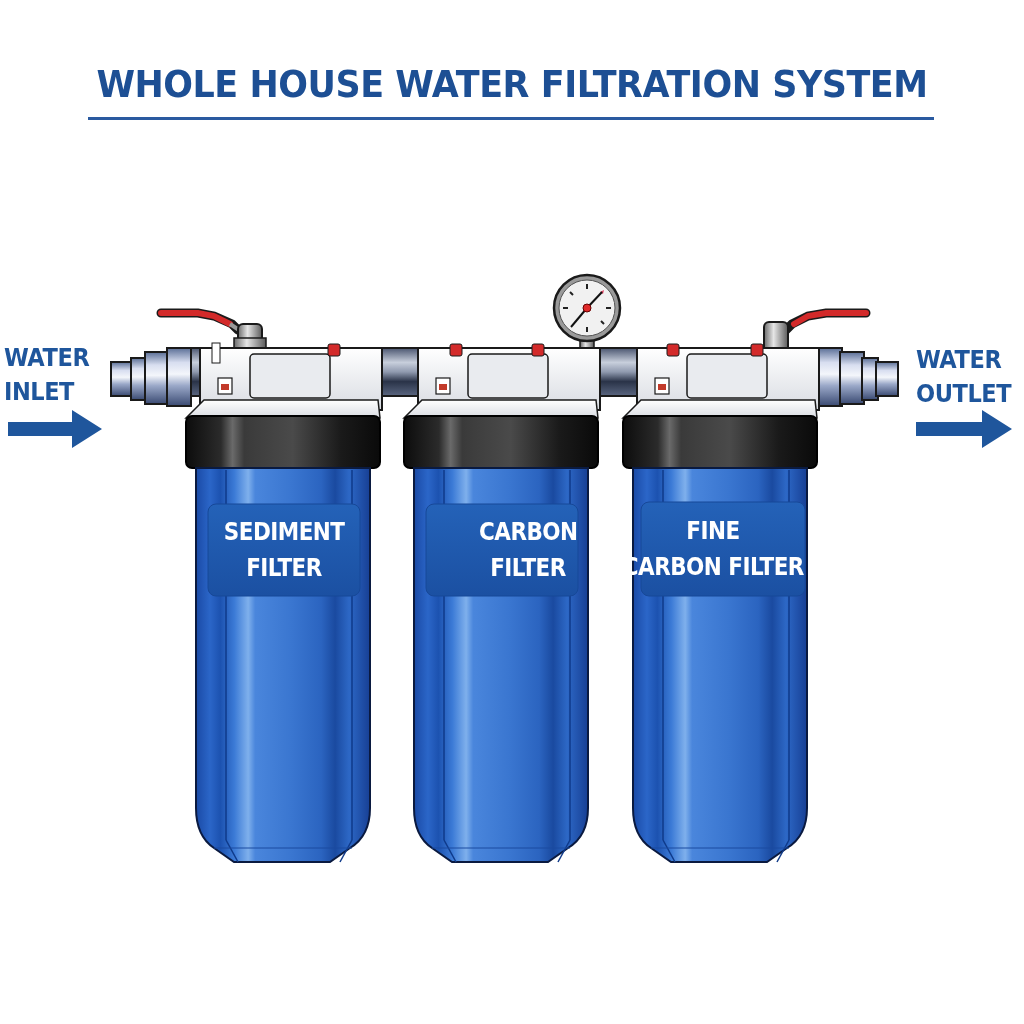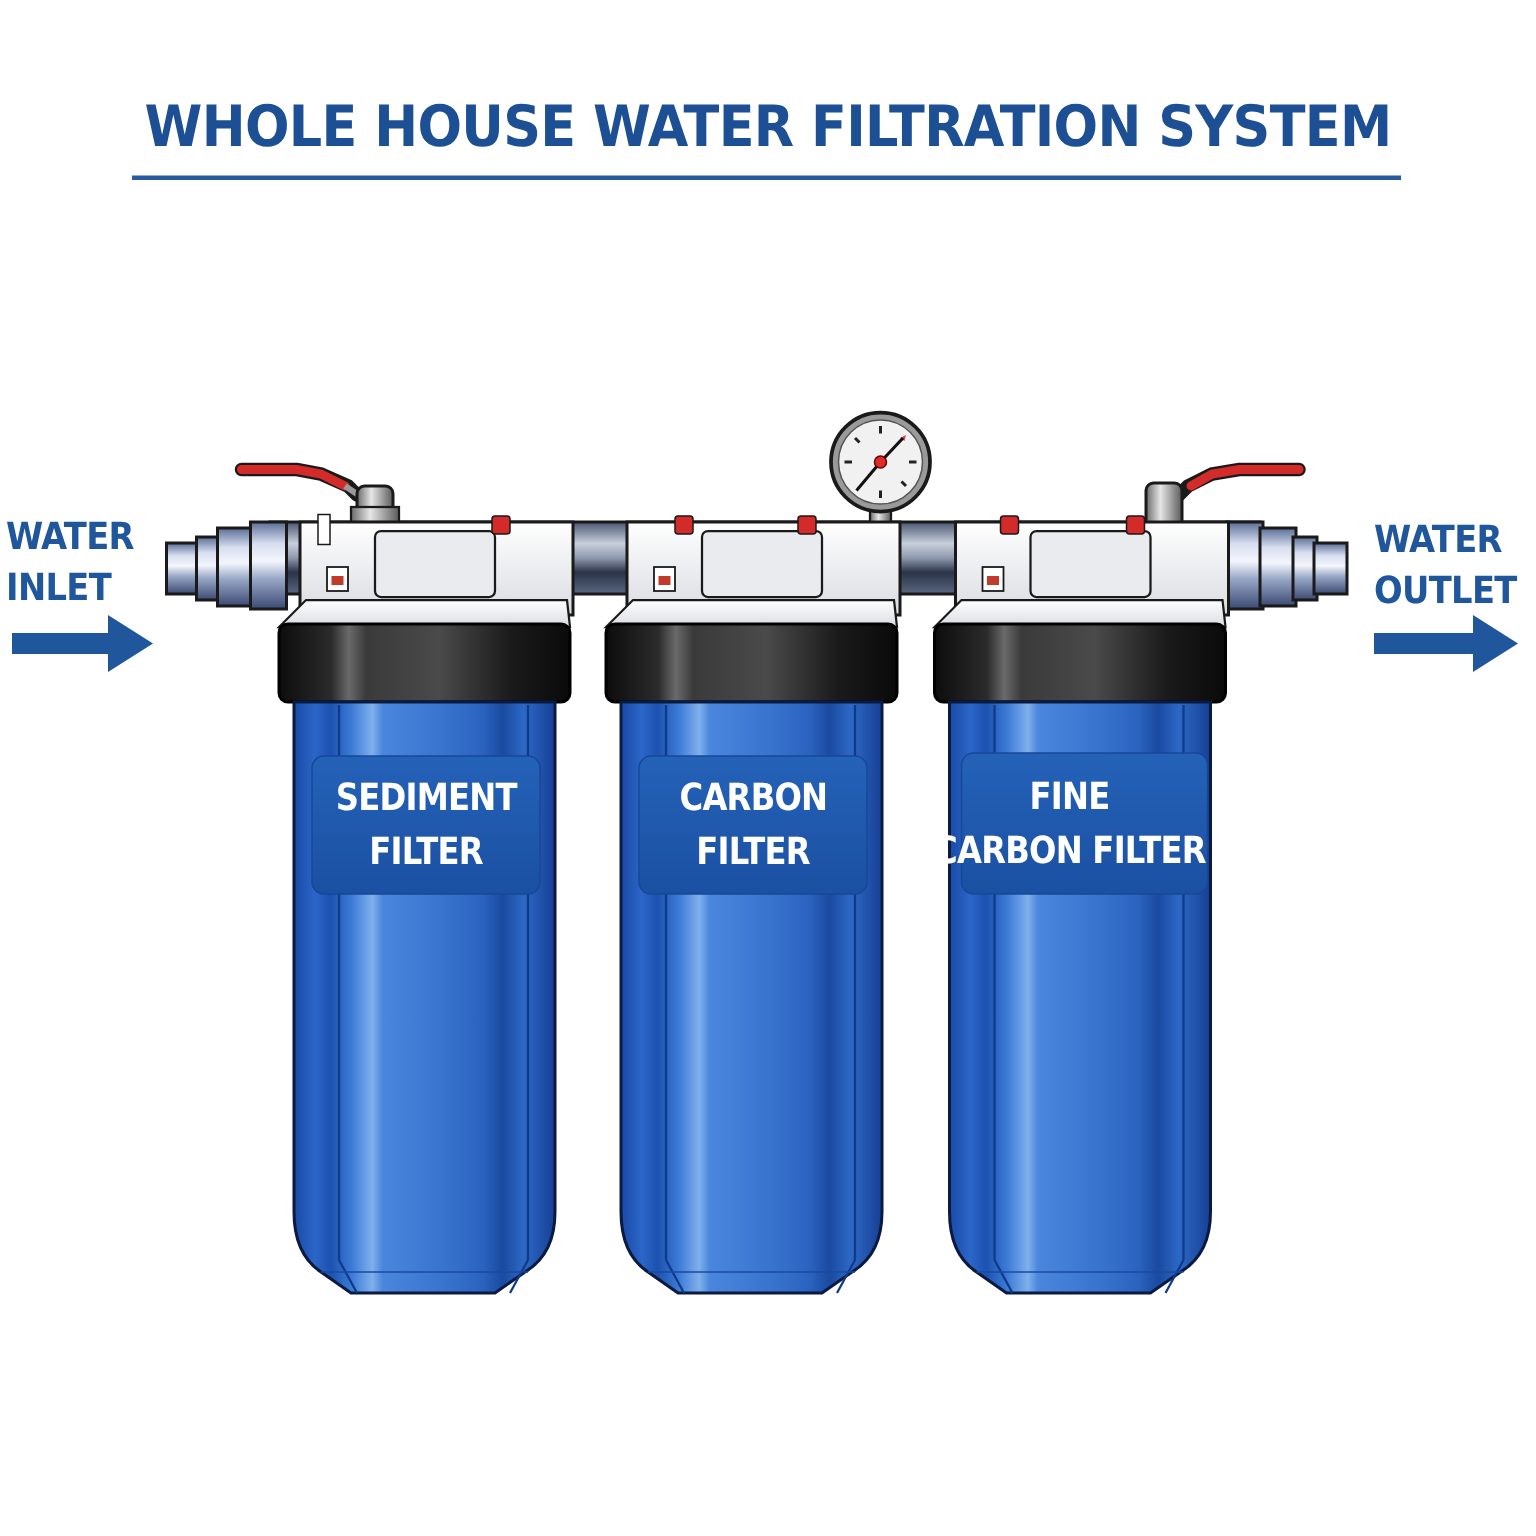--- a/index.html
+++ b/index.html
@@ -207,20 +207,20 @@
 </div>
 <div class="side-label outlet-label">
   <div>WATER</div>
   <div>OUTLET</div>
 </div>
 
 <div class="filter-label" style="left:208px; top:504px; width:152px; height:92px;">
   <span>SEDIMENT</span>
   <span>FILTER</span>
 </div>
-<div class="filter-label" style="left:426px; top:504px; width:152px; height:92px;">
+<div class="filter-label" style="left:452px; top:504px; width:152px; height:92px;">
   <span>CARBON</span>
   <span>FILTER</span>
 </div>
 <div class="filter-label" style="left:641px; top:502px; width:144px; height:94px;">
   <span>FINE</span>
   <span>CARBON FILTER</span>
 </div>
 
 </body></html>

